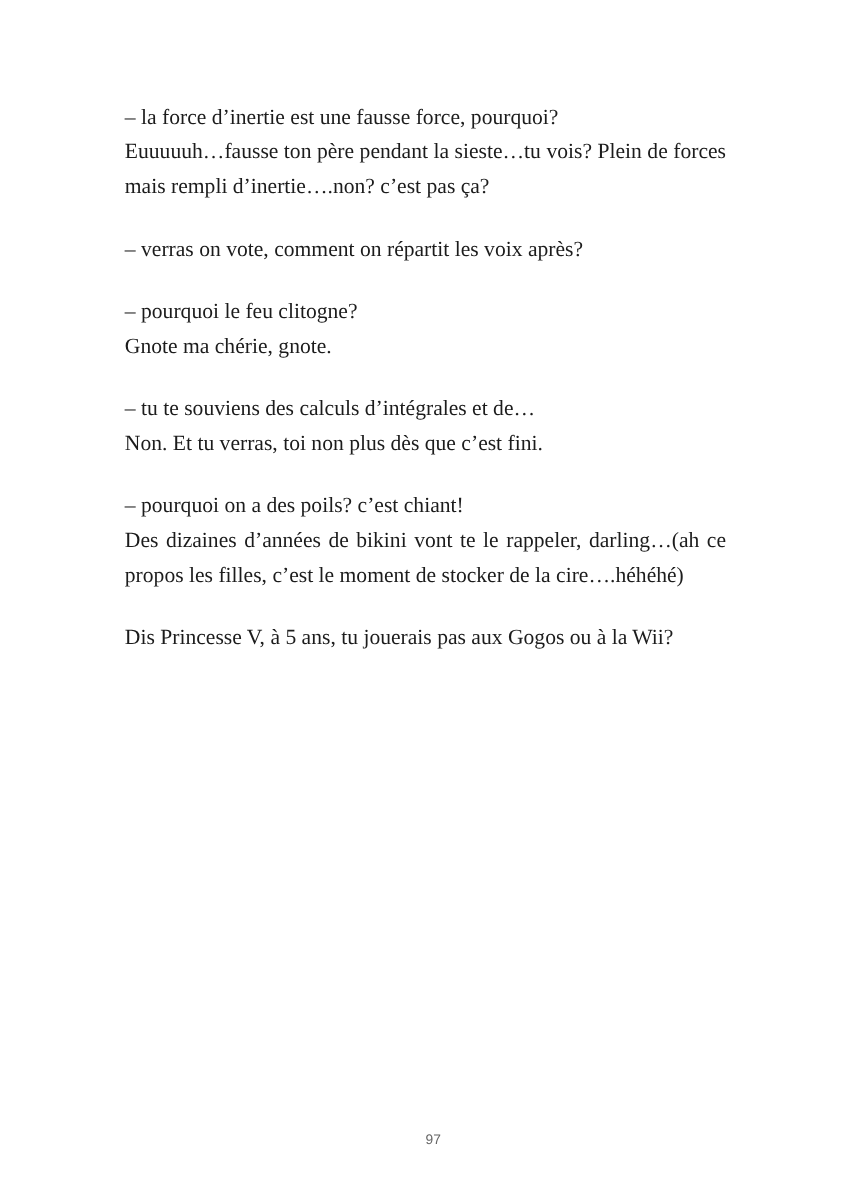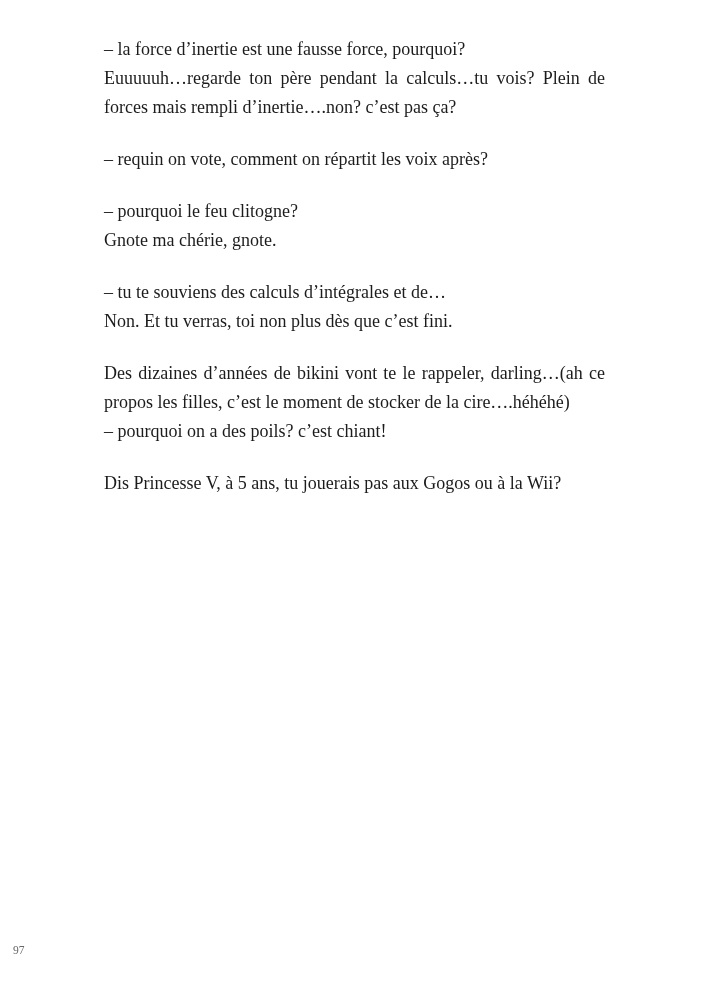--- a/index.html
+++ b/index.html
@@ -7,74 +7,74 @@
     padding: 0;
     background: #ffffff;
   }
   .page {
     position: relative;
     width: 709px;
     height: 992px;
     margin: 0 auto;
     background: #ffffff;
     box-sizing: border-box;
-    padding: 35px 104px 0 104px;
+    padding: 83px 104px 0 104px;
     font-family: "Liberation Serif", "DejaVu Serif", serif;
     font-size: 18px;
     line-height: 29px;
     color: #1c1c1c;
     overflow: hidden;
   }
   .qa-block {
     margin: 0 0 23px 0;
   }
   .qa-block p {
     margin: 0;
     text-align: justify;
     text-justify: inter-word;
   }
   .page-number {
     position: absolute;
     left: 13px;
     right: 0;
     bottom: 36px;
-    text-align: left;
+    text-align: center;
     font-size: 11.5px;
     line-height: 12px;
     color: #666666;
-    font-family: Liberation Serif, serif;
+    font-family: Liberation Sans, sans-serif;
   }
 </style>
 </head>
 <body>
 
 <div class="page">
 
   <div class="qa-block">
     <p>– la force d’inertie est une fausse force, pourquoi?</p>
-    <p>Euuuuuh…regarde ton père pendant la calculs…tu vois? Plein de forces mais rempli d’inertie….non? c’est pas ça?</p>
+    <p>Euuuuuh…fausse ton père pendant la sieste…tu vois? Plein de forces mais rempli d’inertie….non? c’est pas ça?</p>
   </div>
 
   <div class="qa-block">
-    <p>– requin on vote, comment on répartit les voix après?</p>
+    <p>– verras on vote, comment on répartit les voix après?</p>
   </div>
 
   <div class="qa-block">
     <p>– pourquoi le feu clitogne?</p>
     <p>Gnote ma chérie, gnote.</p>
   </div>
 
   <div class="qa-block">
     <p>– tu te souviens des calculs d’intégrales et de…</p>
     <p>Non. Et tu verras, toi non plus dès que c’est fini.</p>
   </div>
 
   <div class="qa-block">
+    <p>– pourquoi on a des poils? c’est chiant!</p>
     <p>Des dizaines d’années de bikini vont te le rappeler, darling…(ah ce propos les filles, c’est le moment de stocker de la cire….héhéhé)</p>
-    <p>– pourquoi on a des poils? c’est chiant!</p>
   </div>
 
   <div class="qa-block">
     <p>Dis Princesse V, à 5 ans, tu jouerais pas aux Gogos ou à la Wii?</p>
   </div>
 
 
   <div class="page-number">97</div>
 
 </div>

